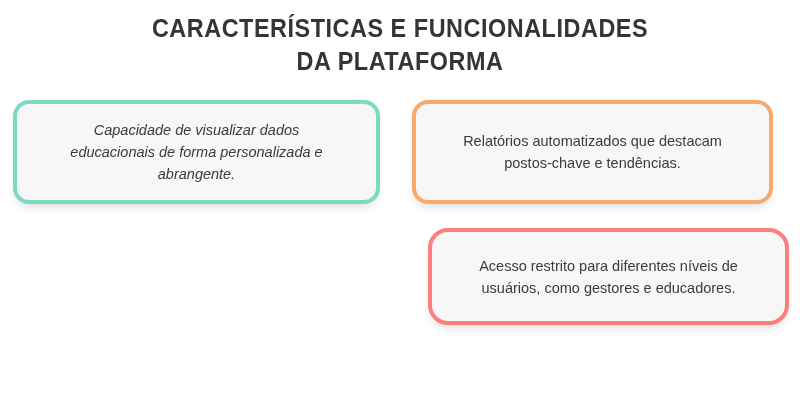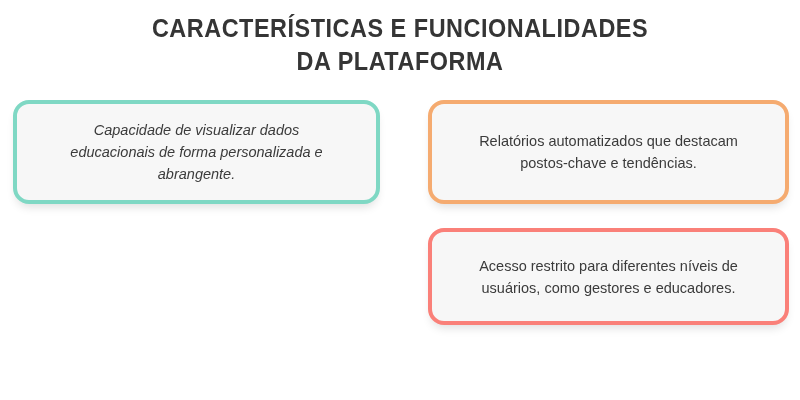--- a/index.html
+++ b/index.html
@@ -58,23 +58,23 @@
   }
   .card-text {
     font-family: "Liberation Sans", sans-serif;
     font-size: 14.5px;
     line-height: 22px;
     color: #3b3b3b;
     white-space: pre-line;
   }
   
   .card-0 { left: 13px;  top: 1px;   width: 367px; height: 104px; }
-  .card-1 { left: 428px; top: 1px;   width: 361px; height: 104px; }
+  .card-1 { left: 412px; top: 1px;   width: 361px; height: 104px; }
   .card-2 { left: 13px;  top: 130px; width: 367px; height: 97px;  }
-  .card-3 { left: 428px; top: 129px; width: 361px; height: 97px;  }
+  .card-3 { left: 428px; top: 129px; width: 361px; height: 97px; border-radius: 20px;  }
 </style>
 </head>
 <body style="background: rgb(255, 255, 255);">
 
 <div class="slide">
 
   <div class="title" style="color: rgb(53, 53, 53);">CARACTERÍSTICAS E FUNCIONALIDADES
 DA PLATAFORMA</div>
 
   <div class="cards">

